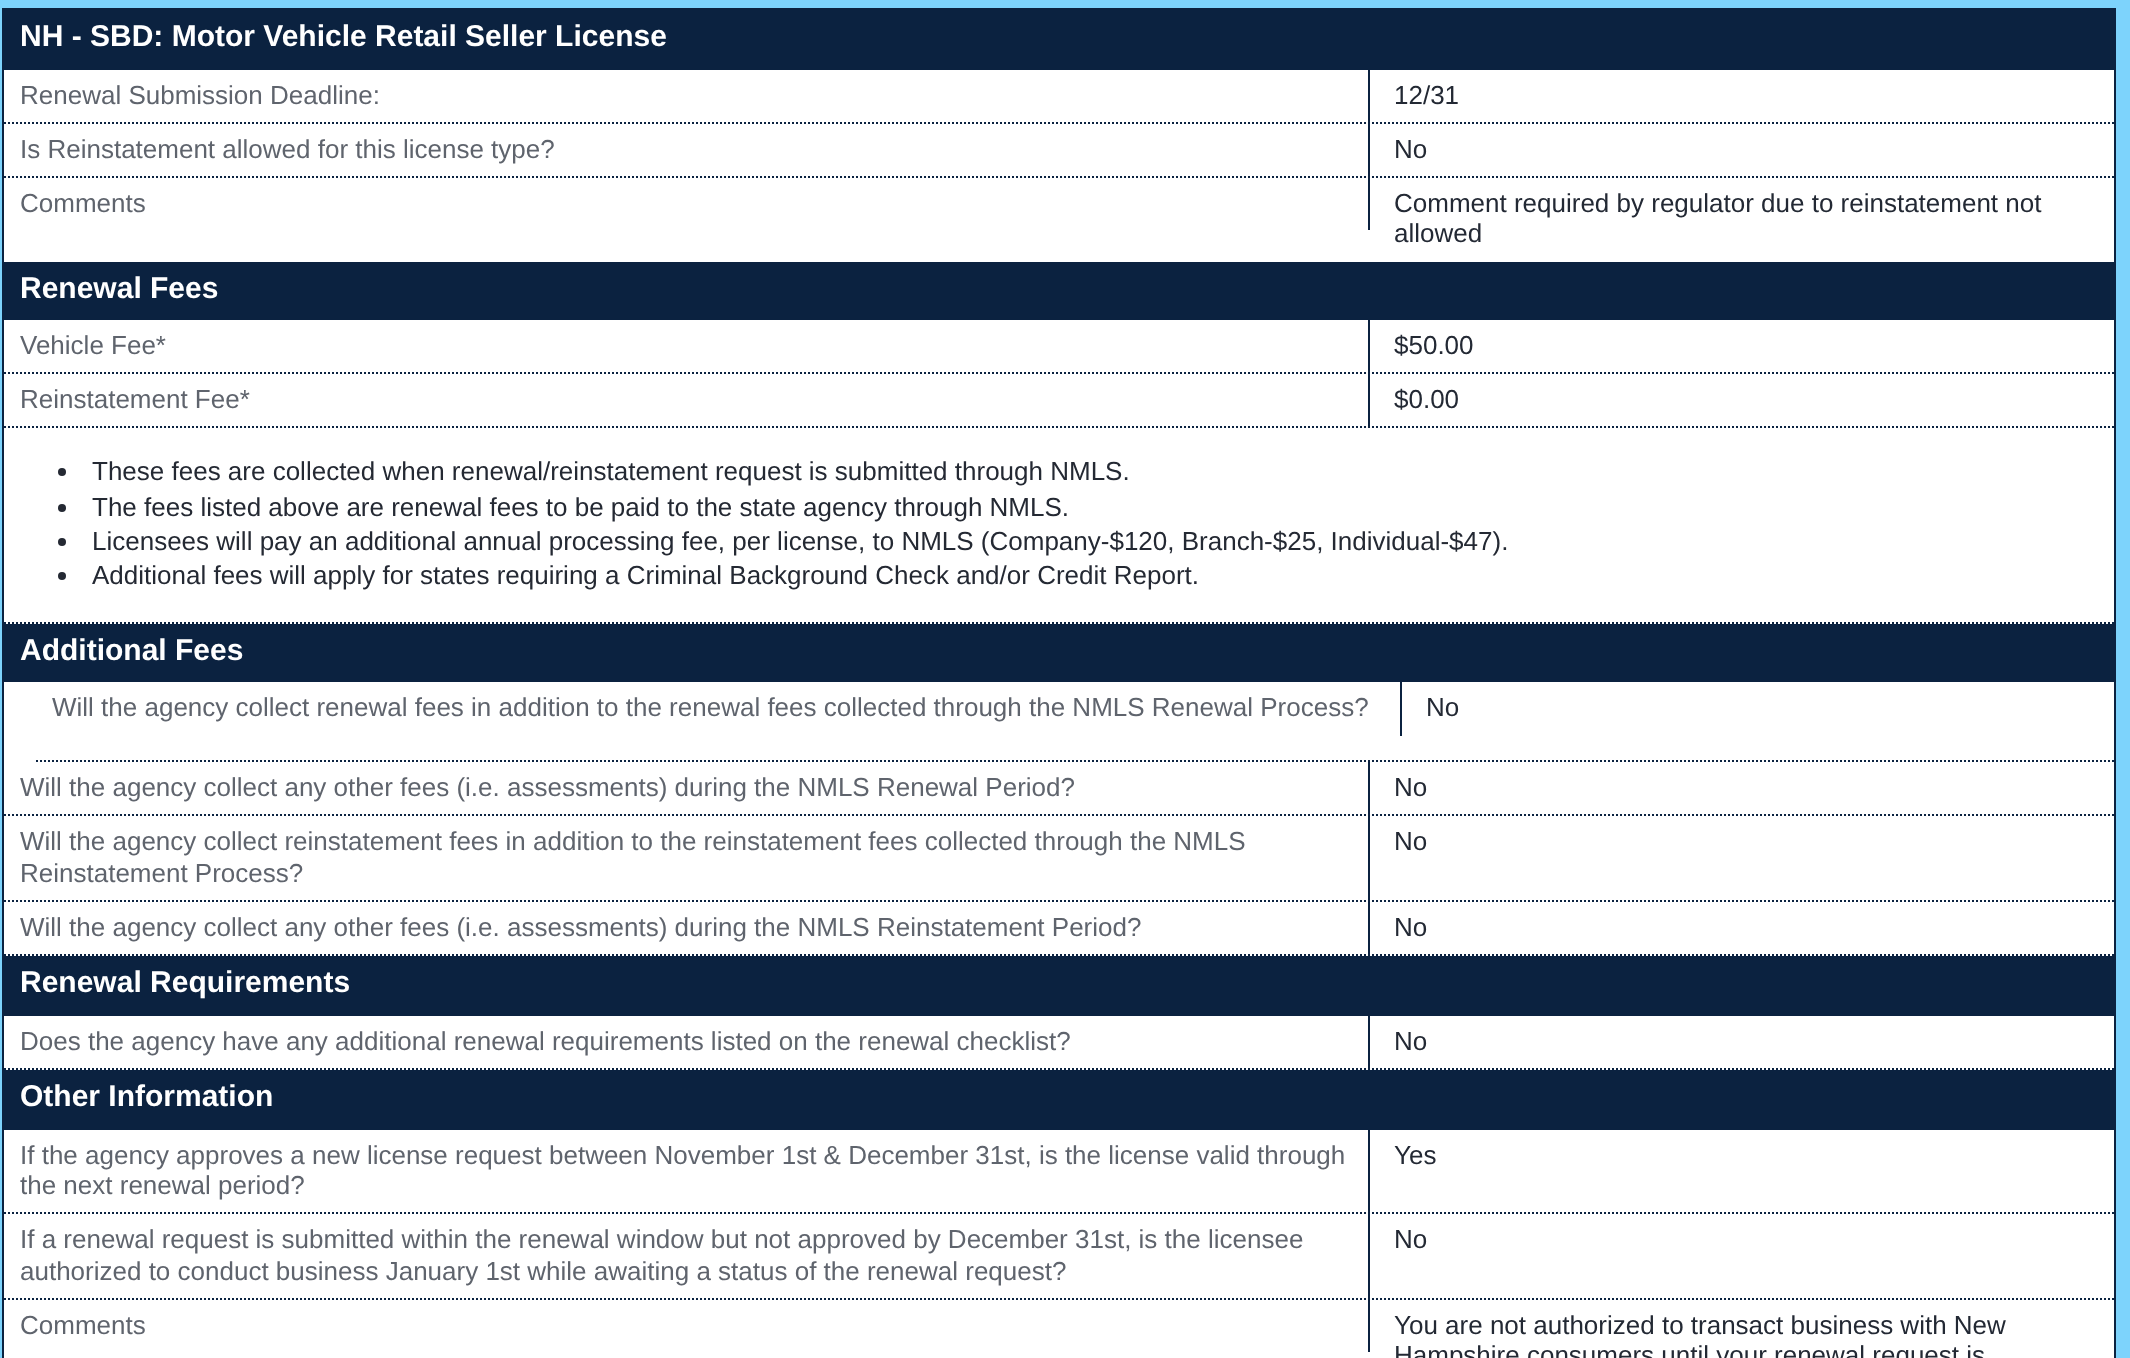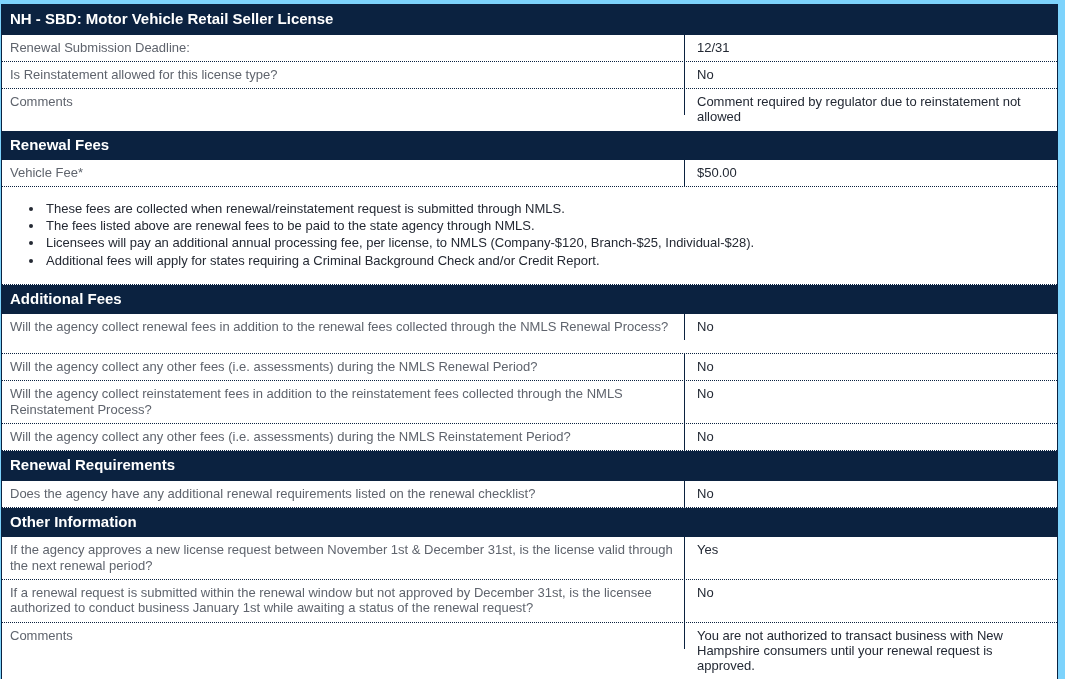--- a/index.html
+++ b/index.html
@@ -88,33 +88,37 @@
       <div class="cell label">Comments</div>
       <div class="cell value" style="max-width:360px;">Comment required by regulator due to reinstatement not allowed</div>
     </div>
 
     <div class="section-header">Renewal Fees</div>
 
     <div class="row">
       <div class="cell label">Vehicle Fee*</div>
       <div class="cell value">$50.00</div>
     </div>
+    <div class="row">
+      <div class="cell label">Reinstatement Fee*</div>
+      <div class="cell value">$0.00</div>
+    </div>
 
     <div class="notes-row">
       <ul class="notes-list">
         <li>These fees are collected when renewal/reinstatement request is submitted through NMLS.</li>
         <li>The fees listed above are renewal fees to be paid to the state agency through NMLS.</li>
-        <li>Licensees will pay an additional annual processing fee, per license, to NMLS (Company-$120, Branch-$25, Individual-$28).</li>
+        <li>Licensees will pay an additional annual processing fee, per license, to NMLS (Company-$120, Branch-$25, Individual-$47).</li>
         <li>Additional fees will apply for states requiring a Criminal Background Check and/or Credit Report.</li>
       </ul>
     </div>
 
     <div class="section-header">Additional Fees</div>
 
-    <div class="row multiline" style="min-height:40px;">
+    <div class="row multiline" style="min-height:40px;margin-left:16px;">
       <div class="cell label">Will the agency collect renewal fees in addition to the renewal fees collected through the NMLS Renewal Process?</div>
       <div class="cell value">No</div>
     </div>
     <div class="row">
       <div class="cell label">Will the agency collect any other fees (i.e. assessments) during the NMLS Renewal Period?</div>
       <div class="cell value">No</div>
     </div>
     <div class="row multiline" style="min-height:40px;">
       <div class="cell label">Will the agency collect reinstatement fees in addition to the reinstatement fees collected through the NMLS Reinstatement Process?</div>
       <div class="cell value">No</div>

